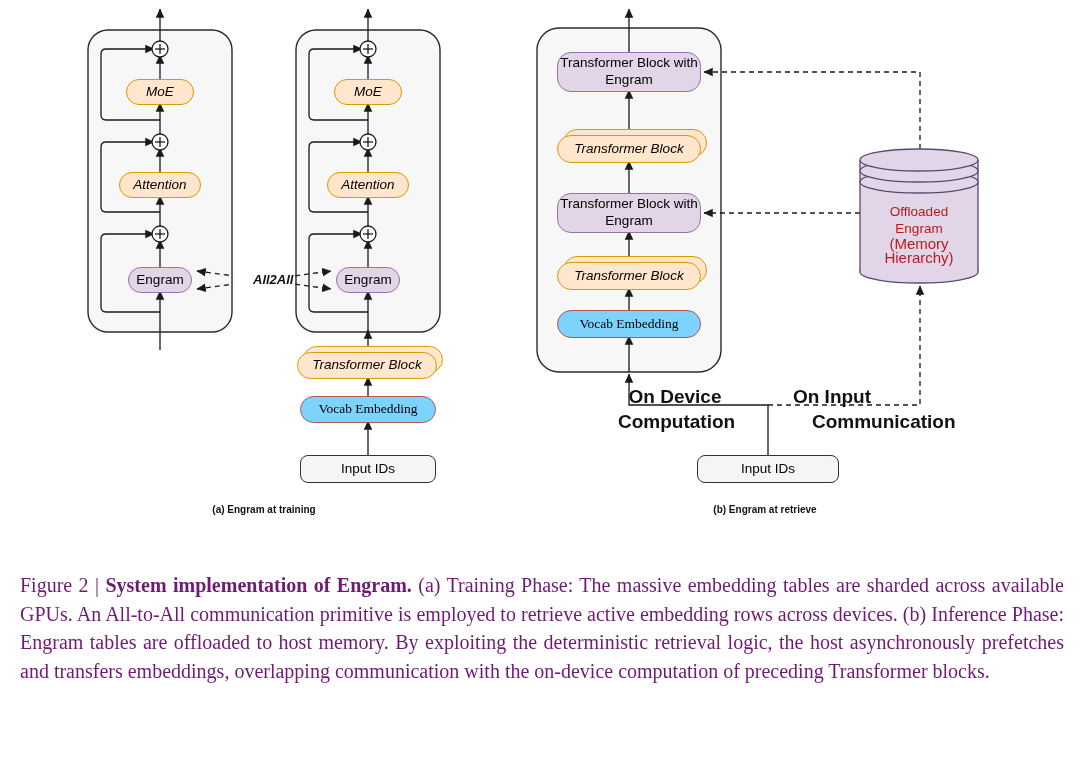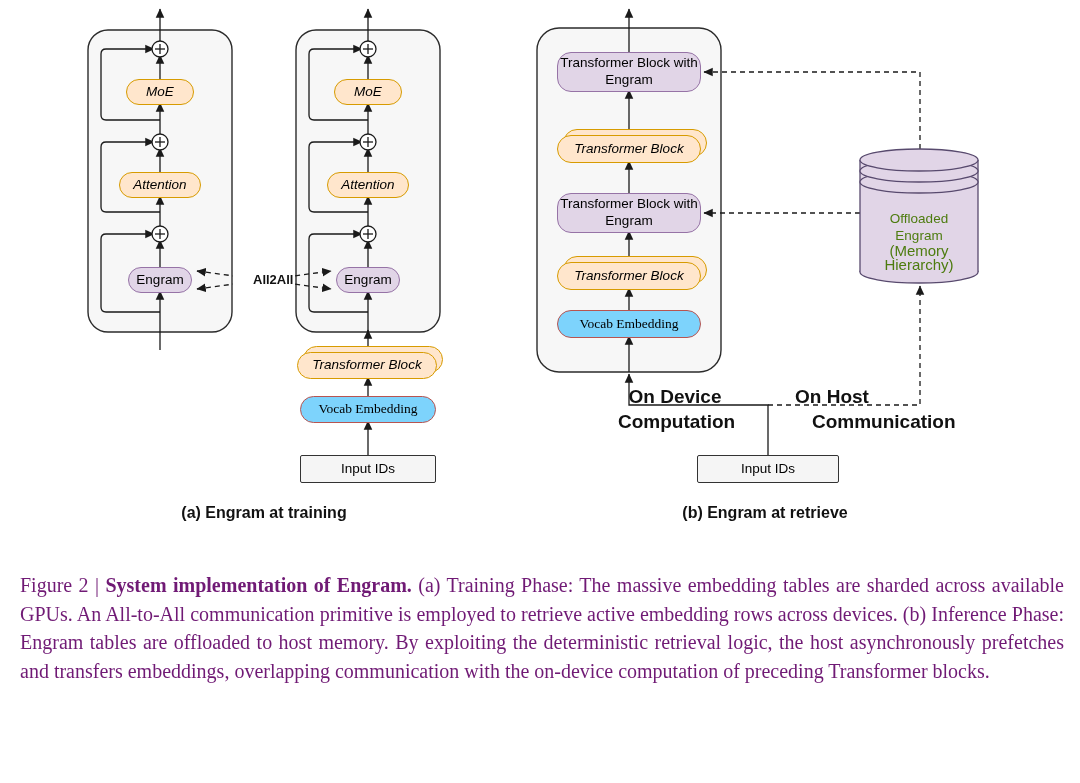--- a/index.html
+++ b/index.html
@@ -12,25 +12,25 @@
   svg .container { fill:#f7f7f7; stroke:#2b2b2b; stroke-width:1.4; }
   svg .plus { fill:#ffffff; stroke:#1a1a1a; stroke-width:1.3; }
   svg .cyl { fill:#e1d5e7; stroke:#584a6e; stroke-width:1.3; }
   svg .cyl-side { stroke:#584a6e; stroke-width:1.3; }
   .box { position:absolute; display:flex; align-items:center; justify-content:center;
          border-radius:14px; font-size:13.5px; line-height:1.25; color:#000;
          border:1.3px solid #333; text-align:center; }
   .orange { background:#ffe6cc; border-color:#d79b00;font-style:italic; }
   .purple { background:#e1d5e7; border-color:#9673a6; }
   .pink   { background:#7dd3fc; border-color:#b85450;font-family:Liberation Serif, serif; }
-  .plain  { background:#f5f5f5; border-color:#333333; border-radius:2px; }
+  .plain  { background:#f5f5f5; border-color:#333333; border-radius:8px; }
   .lbl { position:absolute; font-weight:bold; font-size:19px; text-align:center; color:#111; }
-  .all2all { background:#ffffff; font-size:13px; padding:0 20px; }
-  .panel-caption { position:absolute; font-weight:bold; font-size:16px; text-align:center; color:#111; }
-  .cyl-text { position:absolute; text-align:center; font-size:13.5px; line-height:17px; color:#4d7c0f;margin-top:7px; }
+  .all2all { background:#ffffff; font-size:13px; padding:0 20px;font-style:italic; }
+  .panel-caption { position:absolute; font-weight:bold; font-size:10px; text-align:center; color:#111; }
+  .cyl-text { position:absolute; text-align:center; font-size:13.5px; line-height:17px; color:#b91c1c; }
   .cyl-text .small { font-size:15px; line-height:14px; }
   .figcaption { position:absolute; left:20px; right:16px; top:571px;
                 font-family:"Liberation Serif", "DejaVu Serif", serif;
                 font-size:20px; line-height:28.6px; text-align:justify; color:#701a75; }
 </style>
 </head>
 <body>
 
 <div class="diagram">
 
@@ -167,21 +167,21 @@
   <div class="box orange" style="left:557px;top:135px;width:144px;height:28px">Transformer Block</div>
   <div class="box purple" style="left:557px;top:193px;width:144px;height:40px">Transformer Block with Engram</div>
   <div class="box orange" style="left:563px;top:256px;width:144px;height:28px"></div>
   <div class="box orange" style="left:557px;top:262px;width:144px;height:28px">Transformer Block</div>
   <div class="box pink" style="left:557px;top:310px;width:144px;height:28px">Vocab Embedding</div>
 
   <div class="box plain" style="left:697px;top:455px;width:142px;height:28px">Input IDs</div>
 
   <div class="lbl" style="left:625px;top:386px;width:100px">On Device</div>
   <div class="lbl" style="left:618px;top:411px;width:115px">Computation</div>
-  <div class="lbl" style="left:782px;top:386px;width:100px">On Host</div>
+  <div class="lbl" style="left:782px;top:386px;width:100px">On Input</div>
   <div class="lbl" style="left:812px;top:411px;width:115px">Communication</div>
 
   <div class="cyl-text" style="left:861px;top:203px;width:116px">
     <div>Offloaded</div>
     <div>Engram</div>
     <div class="small">(Memory Hierarchy)</div>
   </div>
 
   <div class="panel-caption" style="left:560px;top:504px;width:410px">(b) Engram at retrieve</div>
 </div>

